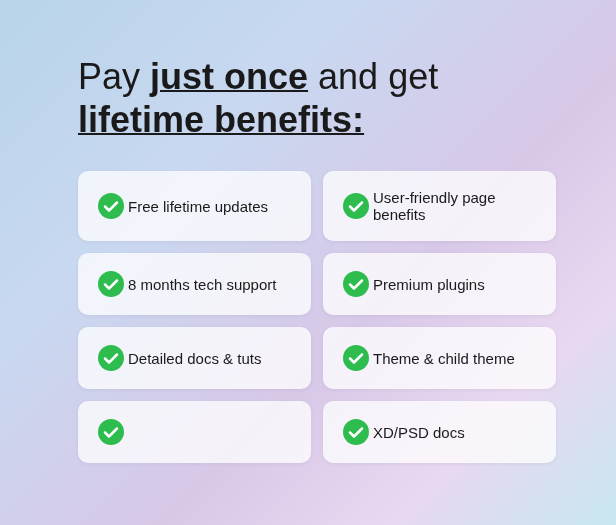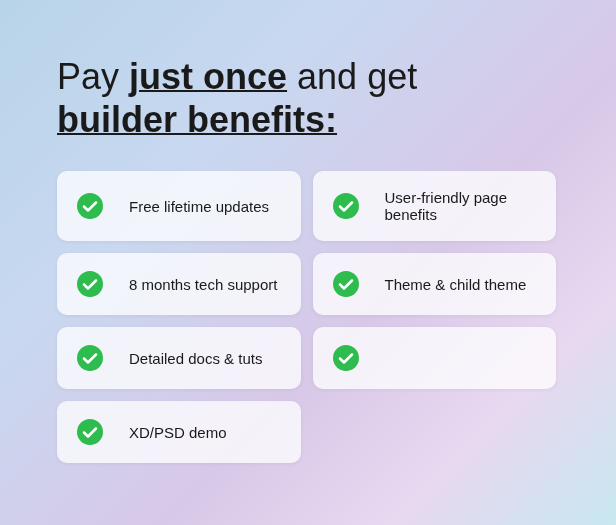--- a/index.html
+++ b/index.html
@@ -11,21 +11,21 @@
     body {
       width: 616px;
       height: 525px;
       overflow: hidden;
       font-family: -apple-system, BlinkMacSystemFont, 'Segoe UI', sans-serif;
       background: linear-gradient(135deg, #b8d4e8 0%, #c8d8f0 30%, #d8c8e8 60%, #e8d8f0 80%, #c8e8f0 100%);
       position: relative;
     }
 
     .container {
-      padding: 55px 60px 40px 57px;
+      padding: 55px 60px 40px 78px;
     }
 
     .headline {
       margin-bottom: 30px;
     }
 
     .headline h1 {
       font-size: 36px;
       font-weight: 400;
       color: #1a1a1a;
@@ -50,21 +50,21 @@
       grid-template-columns: 1fr 1fr;
       gap: 12px;
     }
 
     .benefit-card {
       background: rgba(255, 255, 255, 0.75);
       border-radius: 10px;
       padding: 18px 20px;
       display: flex;
       align-items: center;
-      gap: 26px;
+      gap: 4px;
       box-shadow: 0 1px 4px rgba(0,0,0,0.06);
     }
 
     .check-icon {
       width: 26px;
       height: 26px;
       flex-shrink: 0;
     }
 
     .benefit-text {
@@ -73,21 +73,21 @@
       font-weight: 500;
     }
   </style>
 </head>
 <body>
 
 <div class="container">
   <div class="headline">
     <h1>
       Pay <span class="bold-underline">just once</span> and get
-      <span class="line2">builder benefits:</span>
+      <span class="line2">lifetime benefits:</span>
     </h1>
   </div>
 
   <div class="benefits-grid" id="benefits-grid">
   <div class="benefit-card">
         <svg class="check-icon" viewBox="0 0 26 26" fill="none">
           <circle cx="13" cy="13" r="13" fill="#2ebc4f"></circle>
           <path d="M7 13.5l4 4 8-8" stroke="white" stroke-width="2.5" stroke-linecap="round" stroke-linejoin="round"></path>
         </svg>
         <span class="benefit-text">Free lifetime updates</span>
@@ -104,36 +104,43 @@
           <circle cx="13" cy="13" r="13" fill="#2ebc4f"></circle>
           <path d="M7 13.5l4 4 8-8" stroke="white" stroke-width="2.5" stroke-linecap="round" stroke-linejoin="round"></path>
         </svg>
         <span class="benefit-text">8 months tech support</span>
       </div>
       <div class="benefit-card">
         <svg class="check-icon" viewBox="0 0 26 26" fill="none">
           <circle cx="13" cy="13" r="13" fill="#2ebc4f"></circle>
           <path d="M7 13.5l4 4 8-8" stroke="white" stroke-width="2.5" stroke-linecap="round" stroke-linejoin="round"></path>
         </svg>
-        <span class="benefit-text">Theme &amp; child theme</span>
+        <span class="benefit-text">Premium plugins</span>
       </div>
       <div class="benefit-card">
         <svg class="check-icon" viewBox="0 0 26 26" fill="none">
           <circle cx="13" cy="13" r="13" fill="#2ebc4f"></circle>
           <path d="M7 13.5l4 4 8-8" stroke="white" stroke-width="2.5" stroke-linecap="round" stroke-linejoin="round"></path>
         </svg>
         <span class="benefit-text">Detailed docs &amp; tuts</span>
       </div>
       <div class="benefit-card">
         <svg class="check-icon" viewBox="0 0 26 26" fill="none">
           <circle cx="13" cy="13" r="13" fill="#2ebc4f"></circle>
           <path d="M7 13.5l4 4 8-8" stroke="white" stroke-width="2.5" stroke-linecap="round" stroke-linejoin="round"></path>
         </svg>
+        <span class="benefit-text">Theme &amp; child theme</span>
       </div>
       <div class="benefit-card">
         <svg class="check-icon" viewBox="0 0 26 26" fill="none">
           <circle cx="13" cy="13" r="13" fill="#2ebc4f"></circle>
           <path d="M7 13.5l4 4 8-8" stroke="white" stroke-width="2.5" stroke-linecap="round" stroke-linejoin="round"></path>
         </svg>
-        <span class="benefit-text">XD/PSD demo</span>
+      </div>
+      <div class="benefit-card">
+        <svg class="check-icon" viewBox="0 0 26 26" fill="none">
+          <circle cx="13" cy="13" r="13" fill="#2ebc4f"></circle>
+          <path d="M7 13.5l4 4 8-8" stroke="white" stroke-width="2.5" stroke-linecap="round" stroke-linejoin="round"></path>
+        </svg>
+        <span class="benefit-text">XD/PSD docs</span>
       </div>
     </div>
 </div>
 
 </body></html>

